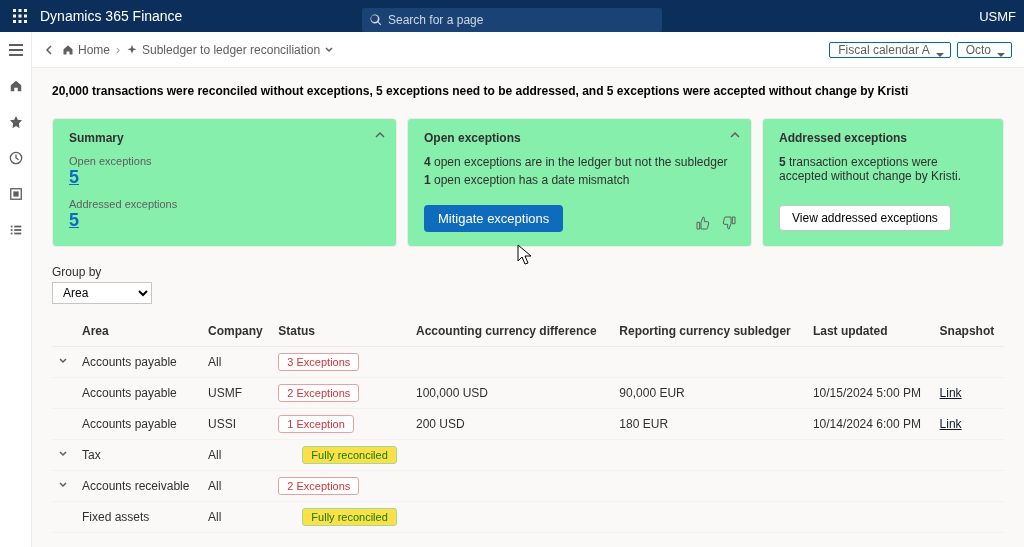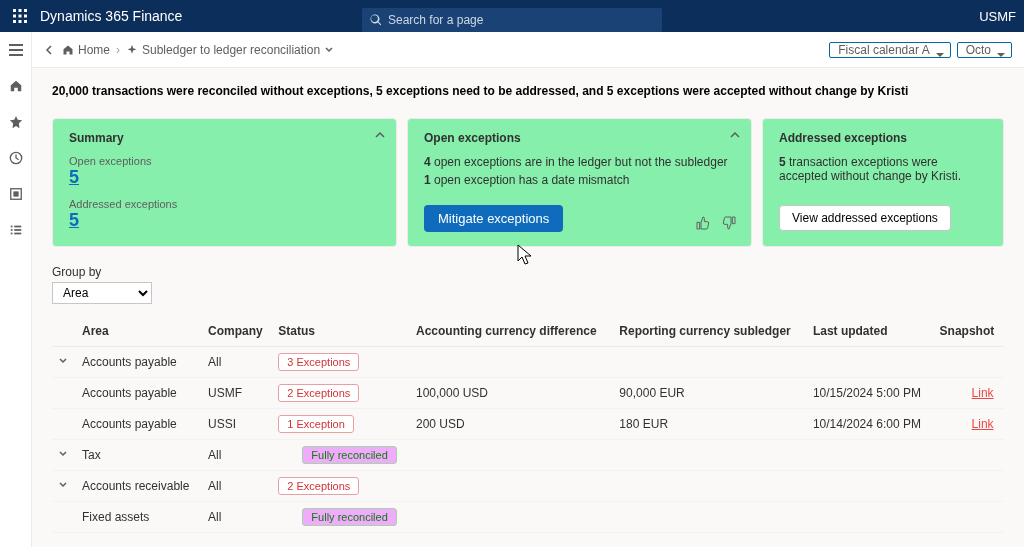--- a/index.html
+++ b/index.html
@@ -58,22 +58,22 @@
   .groupby-select { border: 1px solid #c8c6c4; background: #fff; width: 100px; height: 22px; font-size: 12px; padding-left: 6px; margin-bottom: 12px; }
 
   table.grid { width: 100%; border-collapse: collapse; font-size: 12px; }
   table.grid th { text-align: left; font-weight: 600; color: #323130; padding: 8px 6px; border-bottom: 1px solid #edebe9; }
   table.grid td { padding: 6px 6px; border-bottom: 1px solid #f3f2f1; vertical-align: middle; height: 30px; }
   .expand-cell { width: 24px; }
   .expand-icon svg { fill: #605e5c; }
   
   .badge { display: inline-block; padding: 2px 8px; border-radius: 3px; font-size: 11px; border: 1px solid; }
   .badge.exc { color: #d13438; border-color: #e8a1a3; background: #fff; }
-  .badge.ok  { color: #107c10; border-color: #a0d8a0; background: #f0abfc; margin-left: 24px; }
-  .link-cell { color: #ef4444; text-decoration: underline; cursor: pointer; margin-left: 32px; }
+  .badge.ok  { color: #107c10; border-color: #a0d8a0; background: #fde047; margin-left: 24px; }
+  .link-cell { color: #0f172a; text-decoration: underline; cursor: pointer; }
 
   .cursor-img { position: absolute; left: 517px; top: 244px; pointer-events: none; }
 </style>
 </head>
 <body>
 
 <div class="topbar">
   <div class="waffle">
     <svg width="14" height="14" viewBox="0 0 14 14">
         <rect x="0" y="0" width="3" height="3"></rect>

